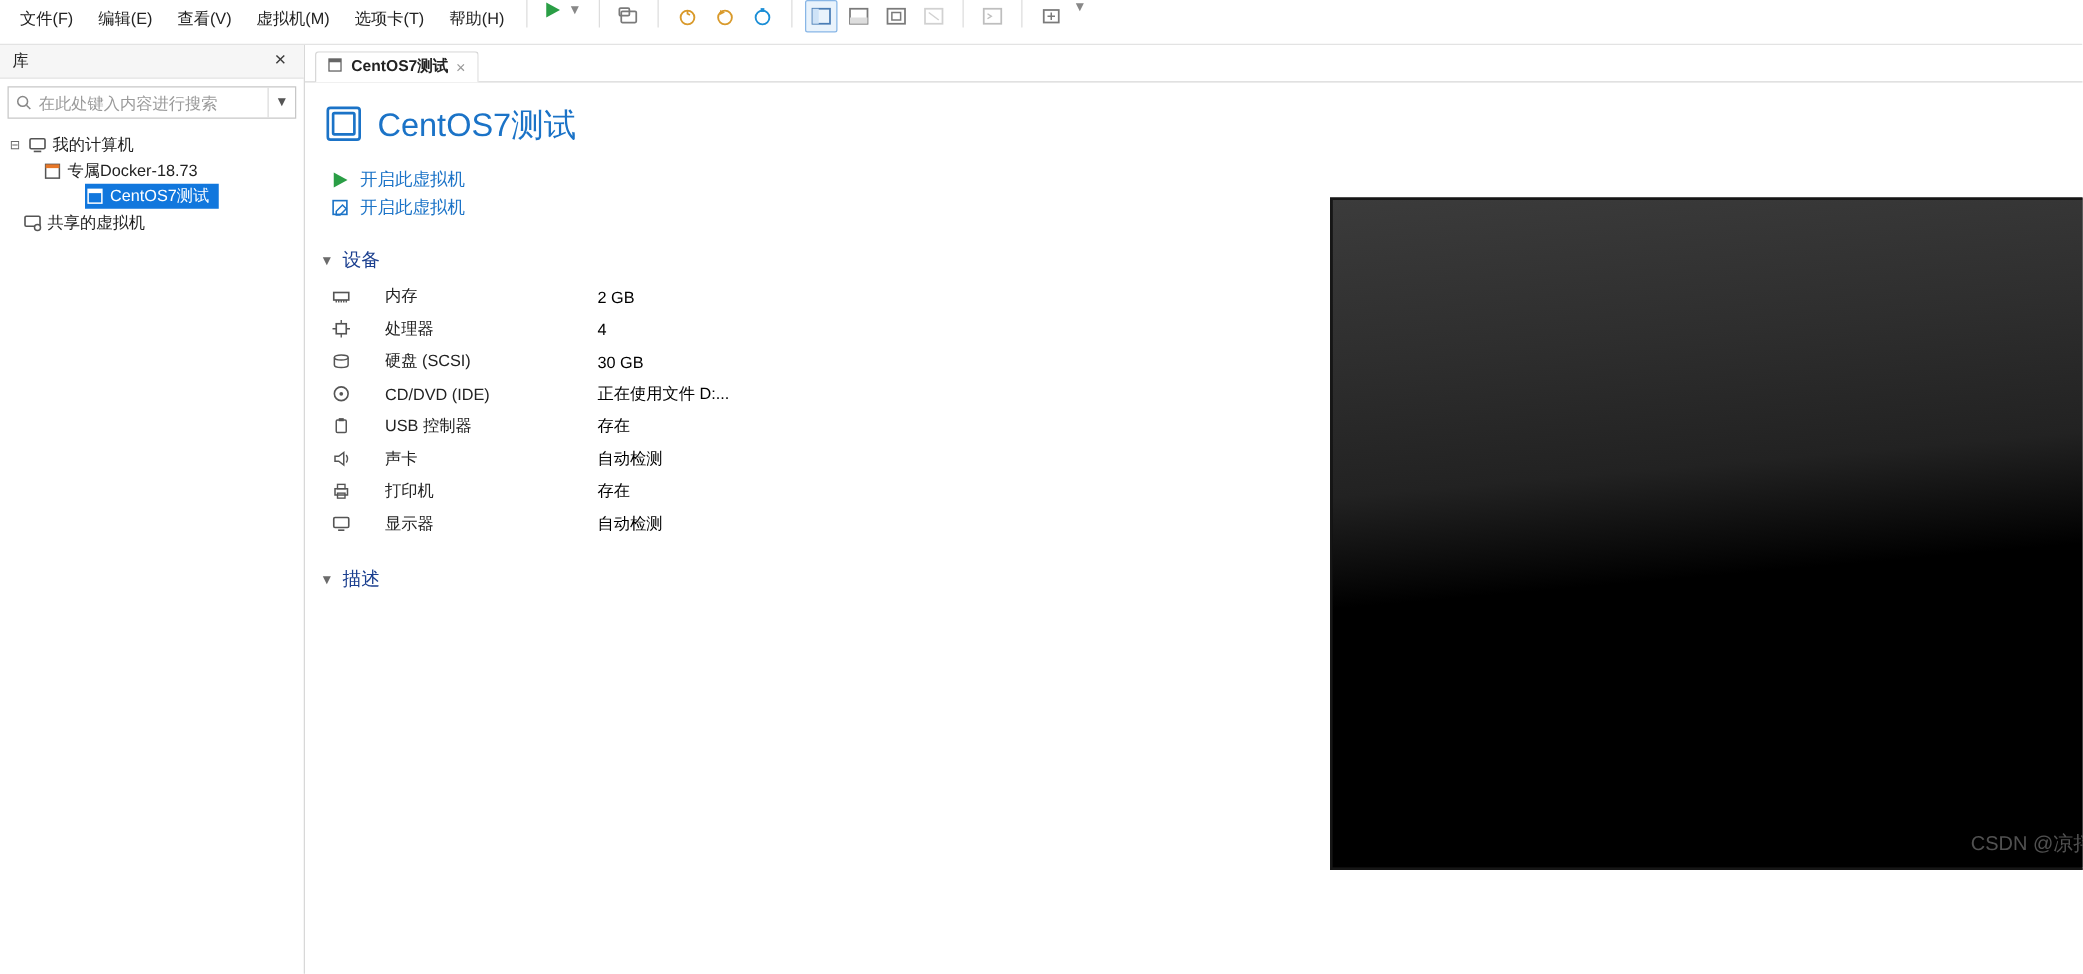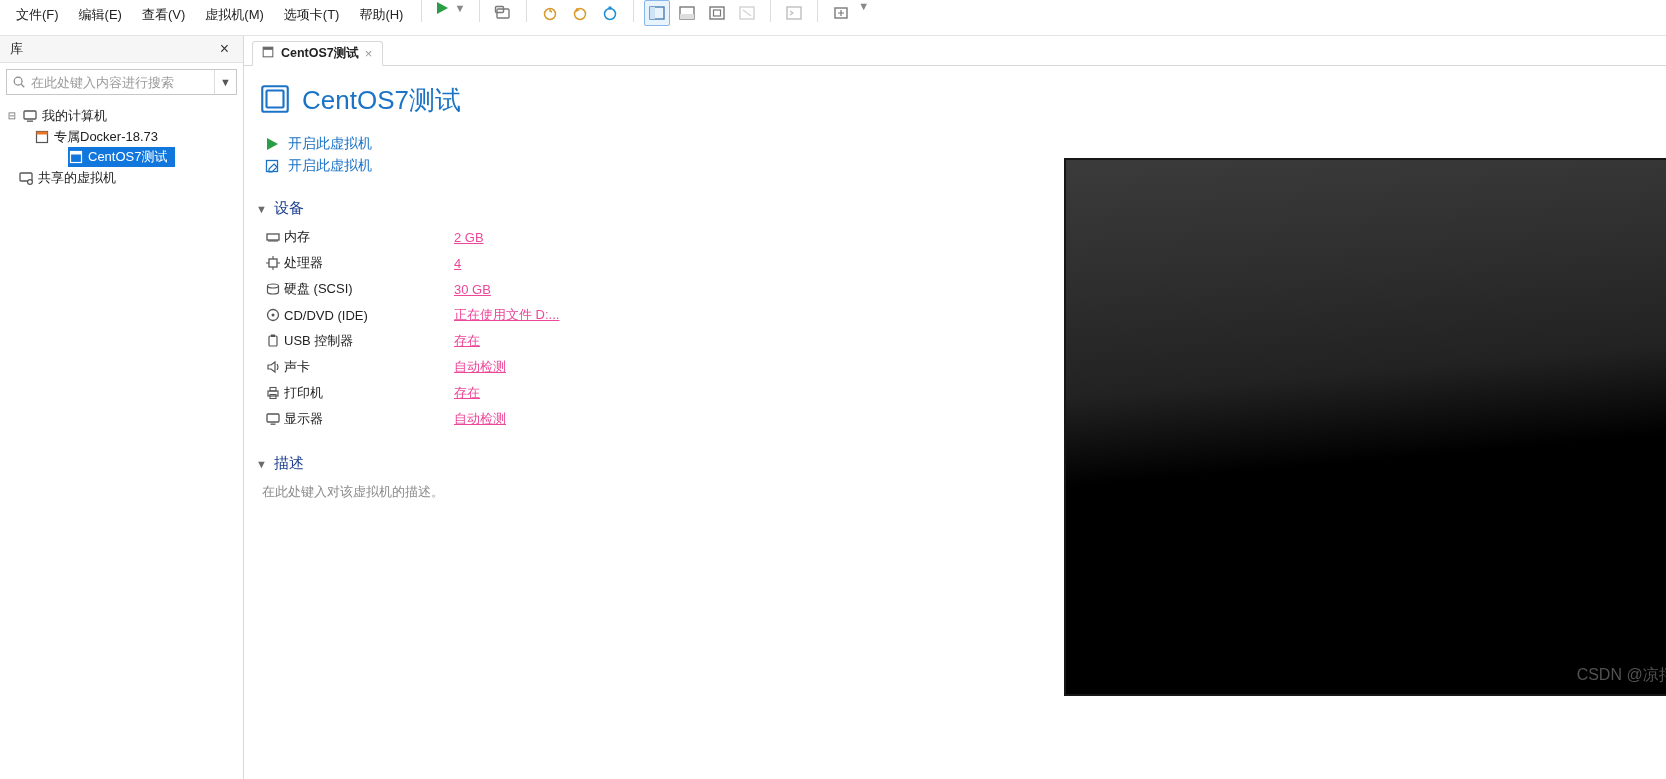--- a/index.html
+++ b/index.html
@@ -157,22 +157,22 @@
   .dev-table { padding-left:6px; }
   .dev-row {
     display:flex; align-items:center;
     height:26px;
   }
   .dev-row .dicon {
     width:22px; display:flex; align-items:center; justify-content:center;
     color:#555;
   }
   .dev-row .dicon svg { width:16px; height:16px; }
-  .dev-row .dlabel { width:170px; }
-  .dev-row .dval { color:#ec4899;text-decoration:underline; }
+  .dev-row .dlabel { width:170px;margin-left:24px; }
+  .dev-row .dval { color:#000000; }
   .desc-ph { color:#8b8b8b; padding:4px 0 0 6px; }
 
   
   .vm-area {
     flex:1; position:relative;
     padding:0;
   }
   .vm-screen {
     position:absolute;
     left:240px; top:92px;
@@ -476,21 +476,20 @@
               <span class="dval">自动检测</span>
             </div>
           </div>
         </div>
 
         <div class="section">
           <div class="section-head">
             <span class="tw">▼</span>
             <span>描述</span>
           </div>
-          <div class="desc-ph">在此处键入对该虚拟机的描述。</div>
         </div>
       </div>
 
       <div class="vm-area">
         <div class="vm-screen">
           <div class="grad"></div>
           <div class="watermark">CSDN @凉拌~玛卡巴卡</div>
         </div>
       </div>
     </div>

